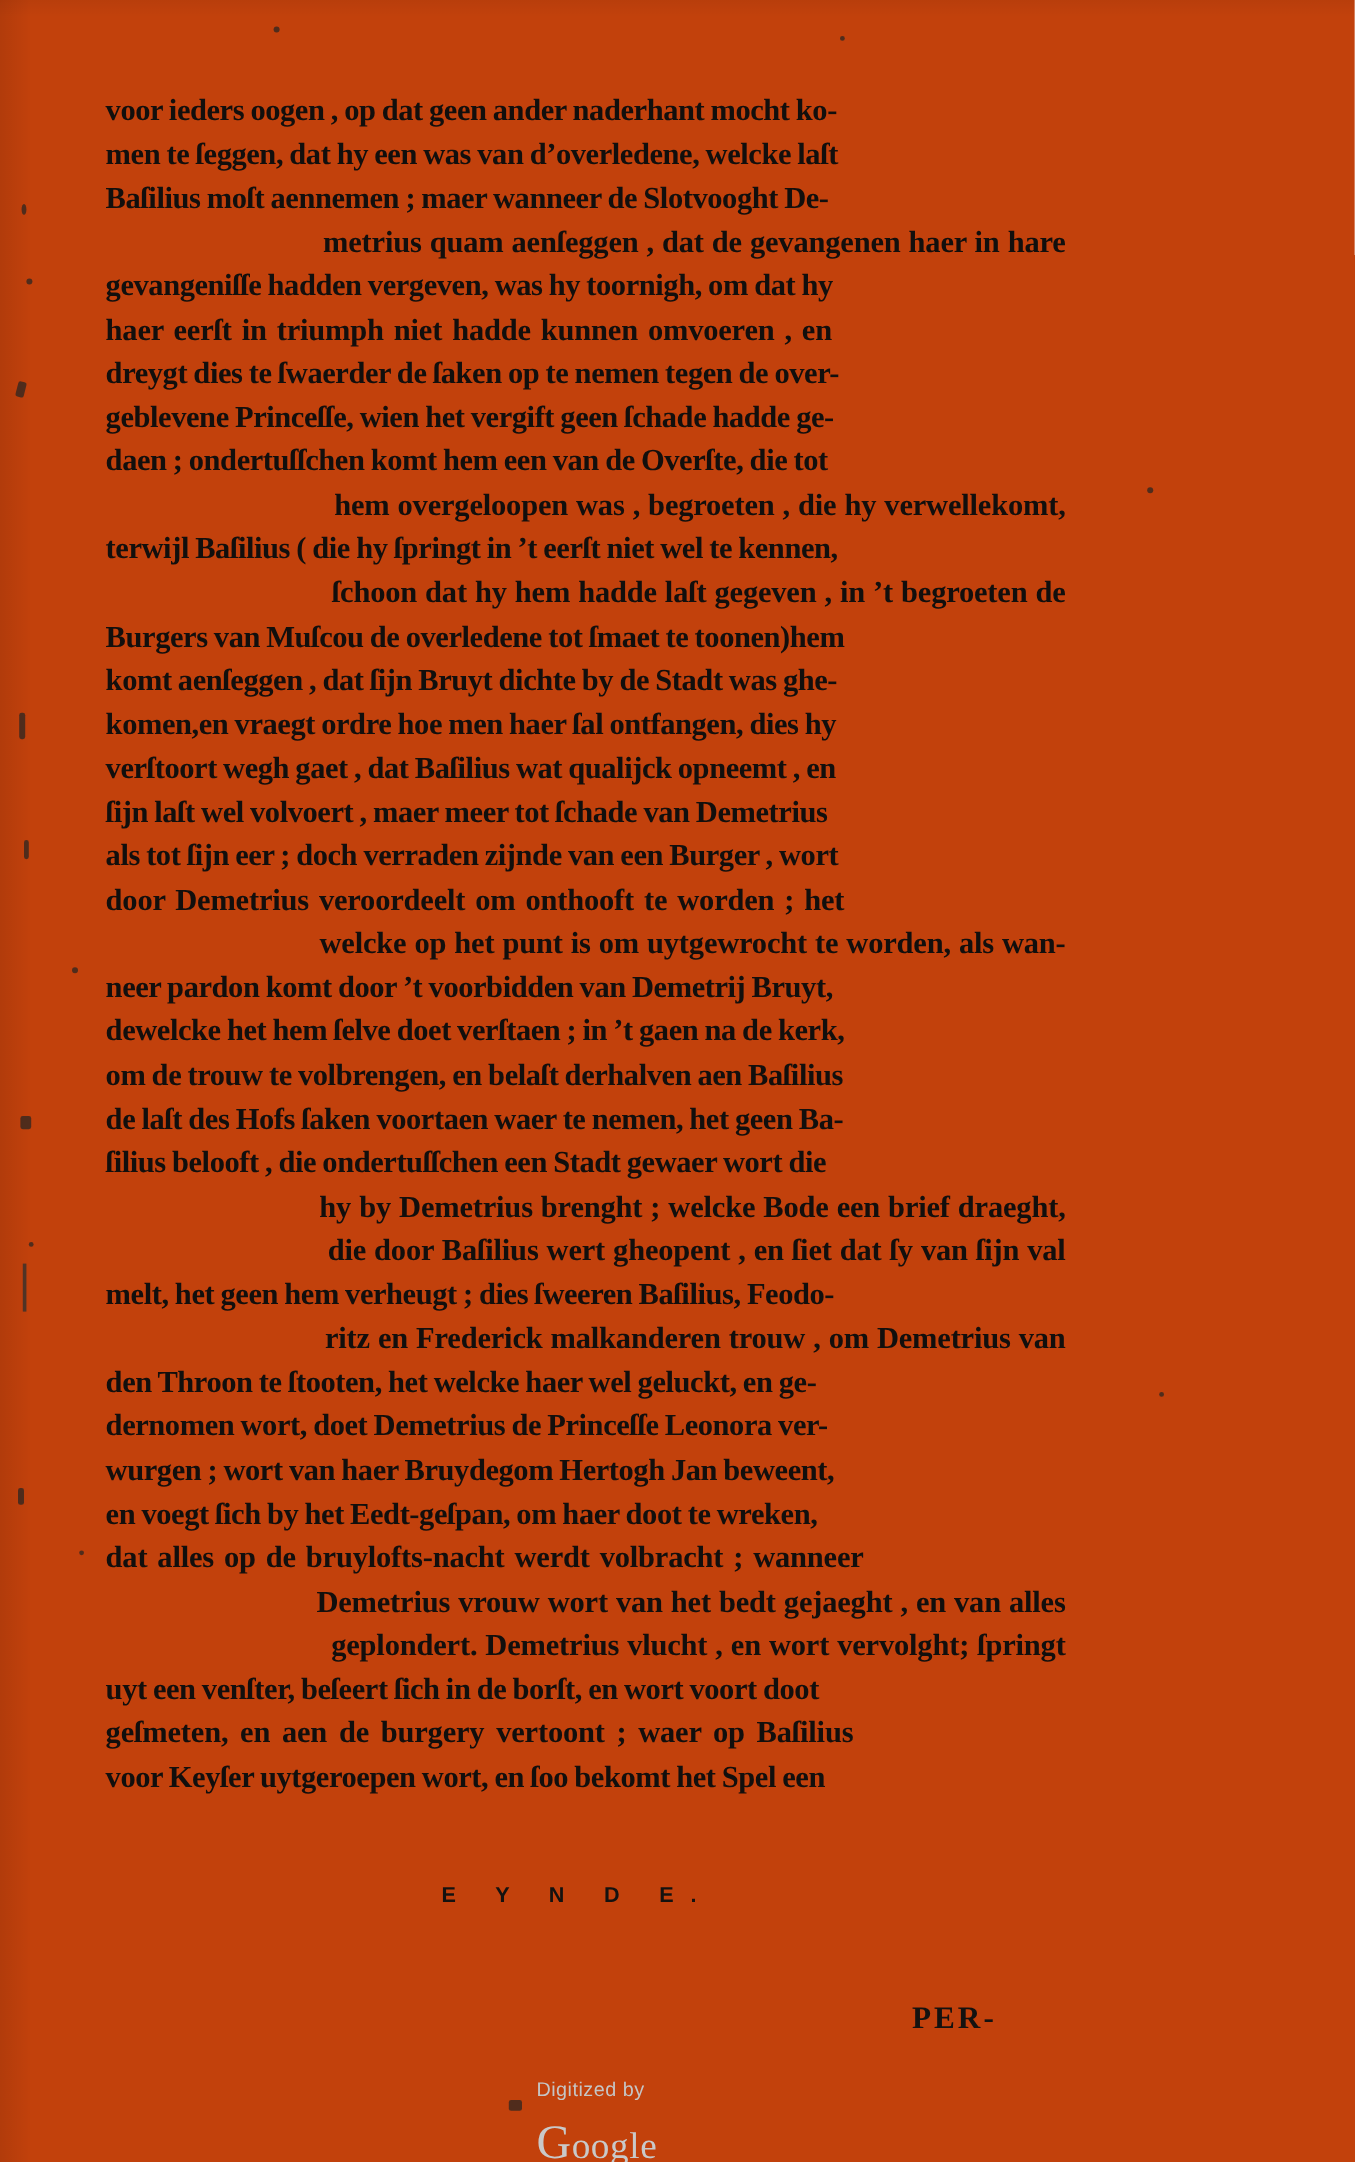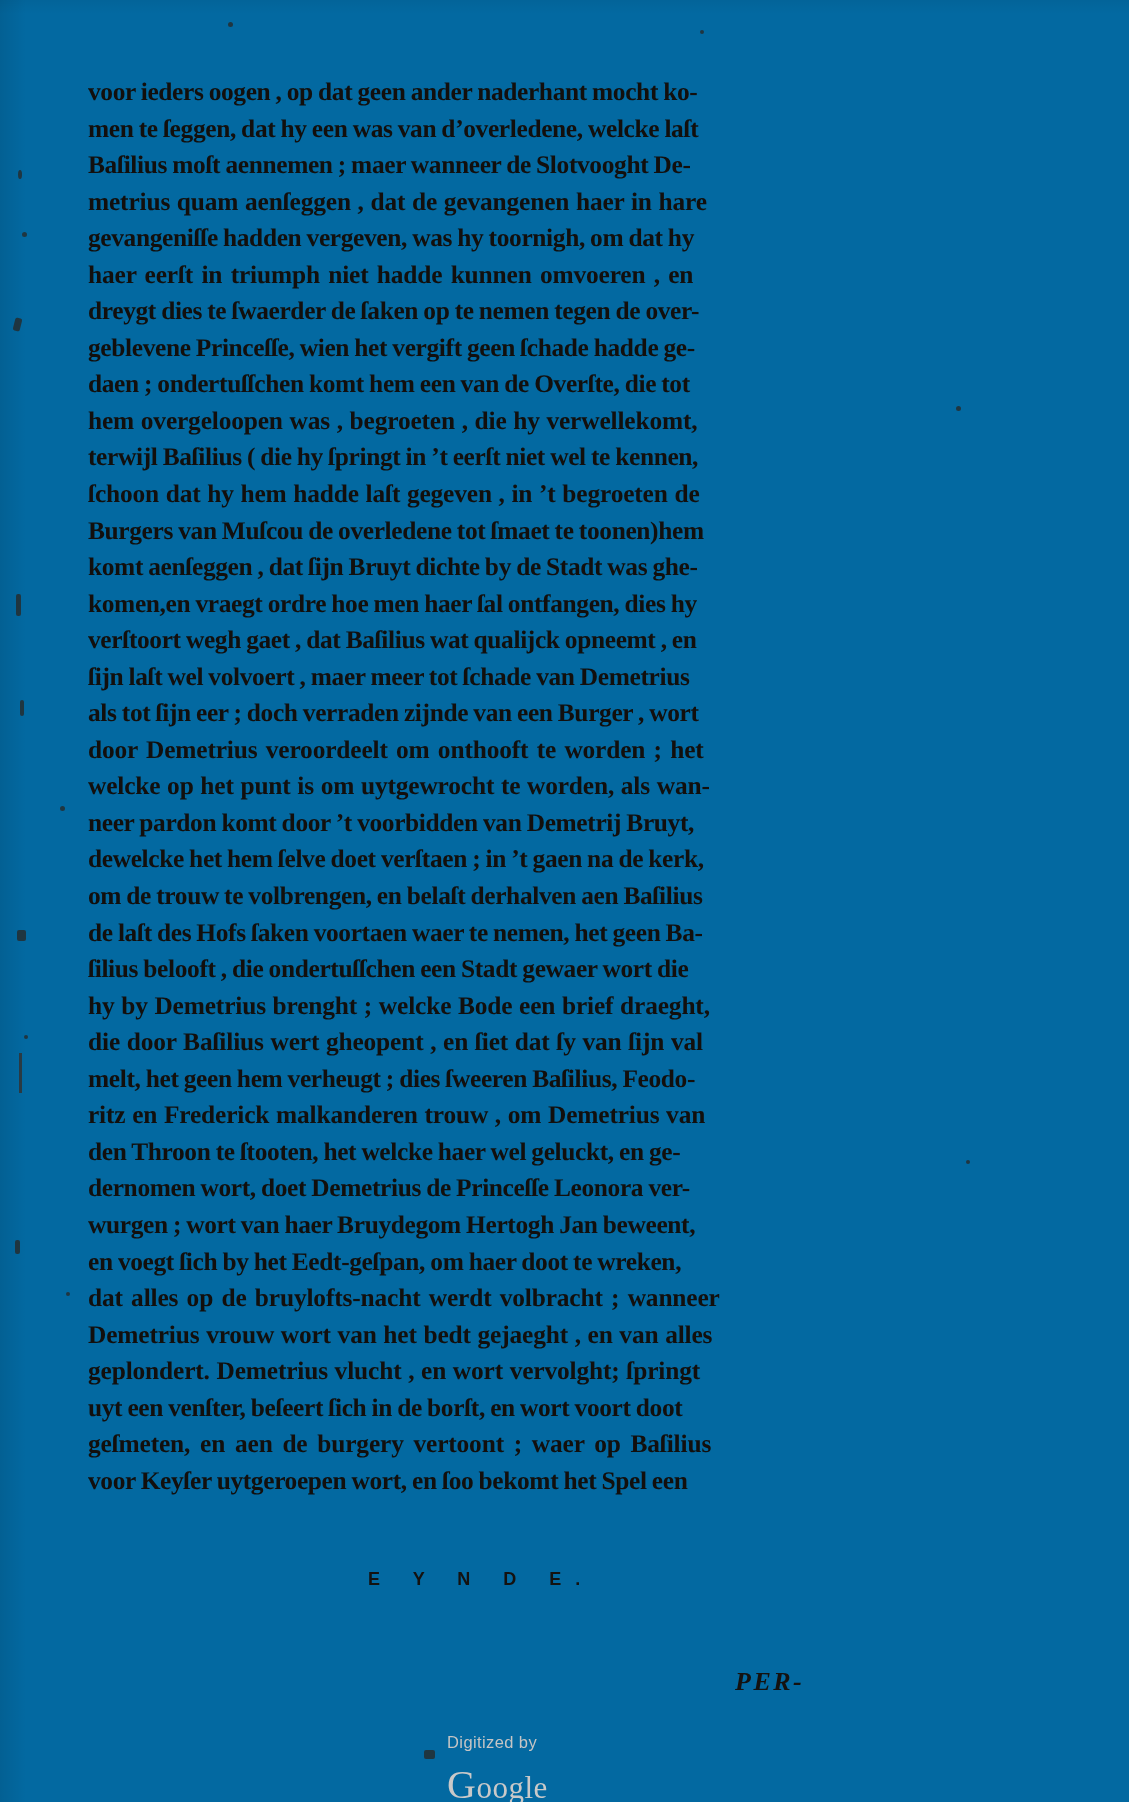--- a/index.html
+++ b/index.html
@@ -12,21 +12,21 @@
     height: 1802px;
     overflow: hidden;
     position: relative;
     font-family: "Liberation Serif", "DejaVu Serif", serif;
   }
 
   
   #page {
     position: absolute;
     inset: 0;
-    background: #0369a1;
+    background: #c2410c;
   }
   
   #gutter-shade {
     position: absolute;
     left: 0; top: 0;
     width: 26px; height: 100%;
     background: linear-gradient(to right, rgba(0,0,0,0.085), rgba(0,0,0,0.0));
     pointer-events: none;
   }
   #edge-shade-top {
@@ -48,45 +48,44 @@
     font-size: 25.4px;
     line-height: 36.55px;
     color: #120f0d;
     white-space: nowrap;
     letter-spacing: -0.15px;
     font-weight: 600;
     -webkit-font-smoothing: none;
     text-rendering: geometricPrecision;
   }
   
-  .line.j   { word-spacing: 0.5px; }
+  .line.j   { word-spacing: 0.5px; text-align: right; }
   .line.j2  { word-spacing: 2.1px; }
   .line.j3  { word-spacing: 3.6px; }
   .line.tight { word-spacing: -0.8px; letter-spacing: -0.35px; }
 
   
   #eynde {
     position: absolute;
     left: 368px;
     top: 1569px;
     font-size: 18px;
     font-weight: 700;
     letter-spacing: 14px;
     color: #141210;
     font-family: Liberation Sans, sans-serif;
   }
 
   
   #catchword {
     position: absolute;
-    left: 735px;
+    left: 760px;
     top: 1667px;
     font-size: 26px;
     font-weight: 700;
-    font-style: italic;
     letter-spacing: 2.5px;
     color: #141210;
   }
 
   
   #watermark {
     position: absolute;
     left: 402px;
     top: 1733px;
     display: flex;

